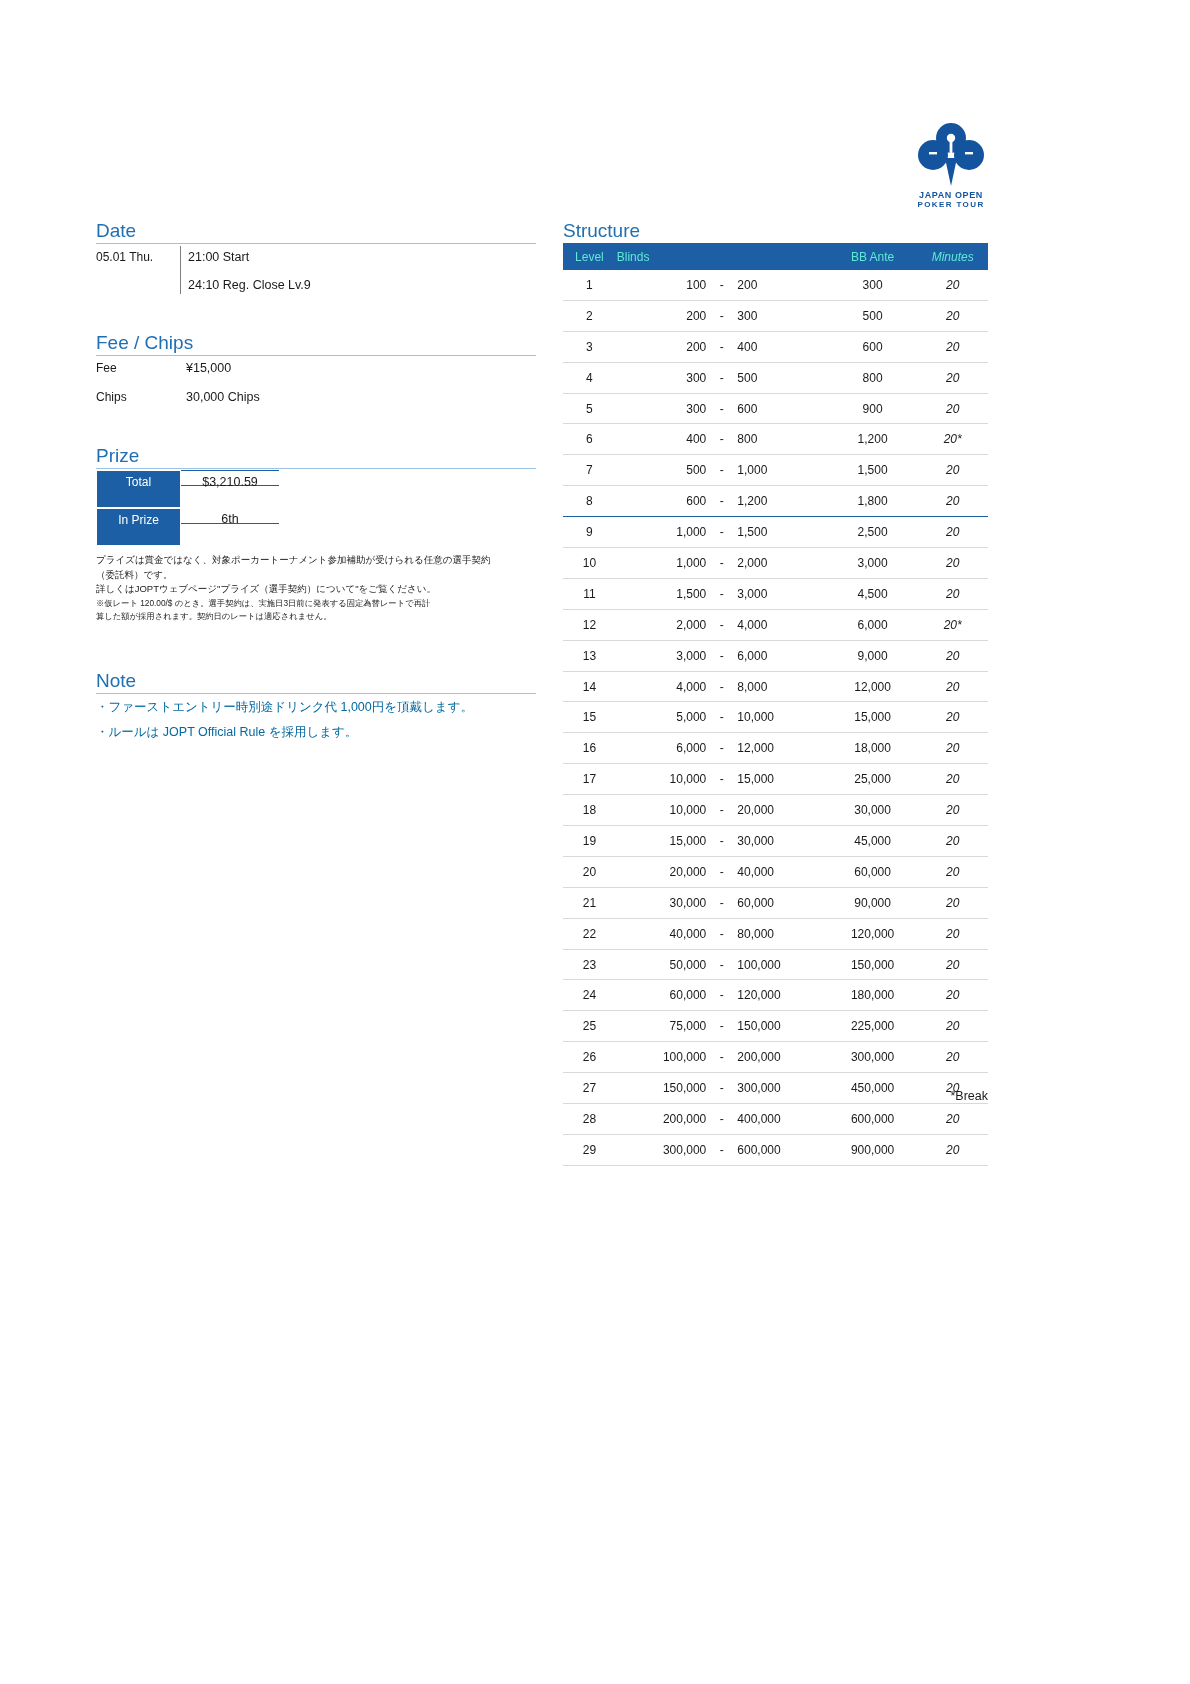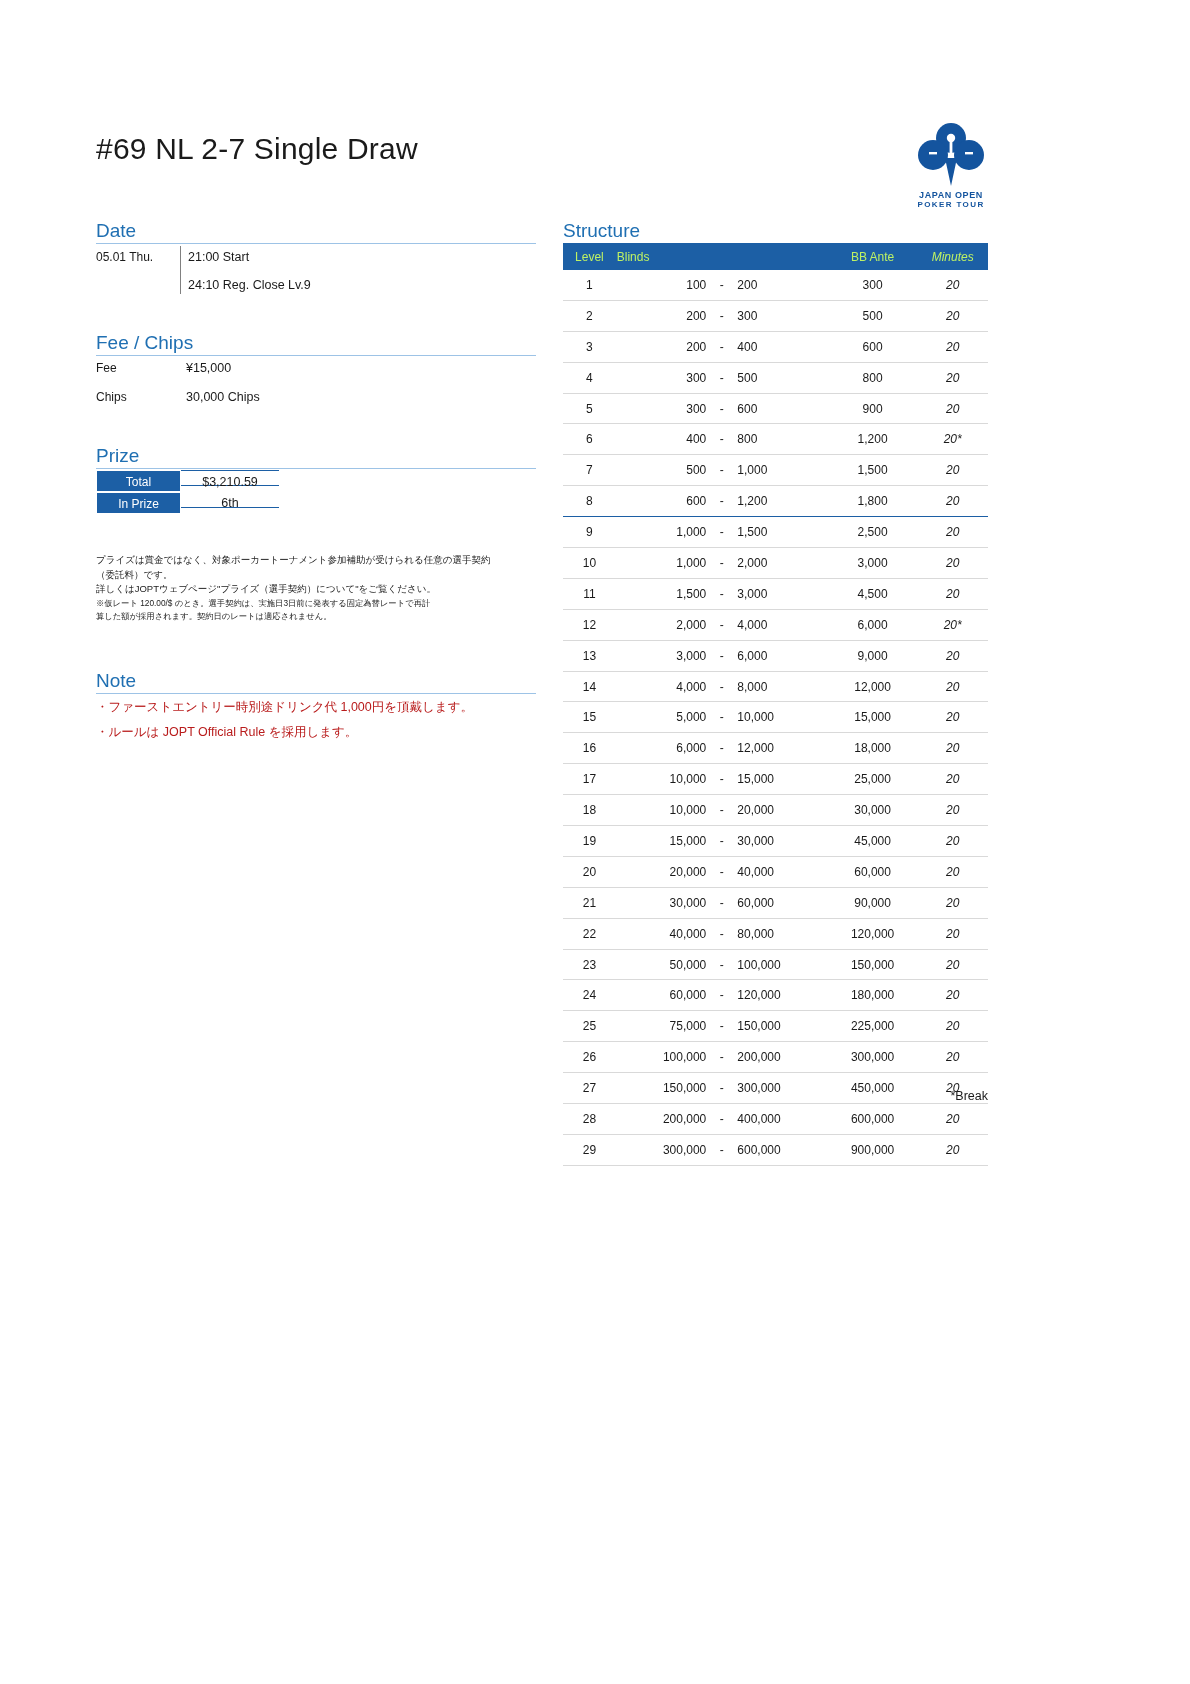--- a/index.html
+++ b/index.html
@@ -43,21 +43,21 @@
   
   .lbl { position:absolute; font-size:12px; color:#1a1a1a; }
   .val { position:absolute; font-size:12.5px; color:#1a1a1a; }
 
   .vrule { position:absolute; width:1px; background:#808080; }
 
   
   .prize-tbl { position:absolute; left:96px; top:470px; }
   .prize-row { display:flex; }
   .prize-key {
-    width:85px; height:22px; line-height:22px;
+    width:85px; height:38px; line-height:22px;
     background:#1c5fa5; color:#ffffff; font-size:12px; text-align:center;
     border:1px solid #ffffff;
     box-sizing:border-box;
   }
   .prize-val {
     width:98px; height:16px; line-height:22px;
     color:#1a1a1a; font-size:12.5px; text-align:center;
     border-bottom:1px solid #1c5fa5;
     box-sizing:border-box;
   }
@@ -65,27 +65,27 @@
 
   
   .jp-note {
     position:absolute; left:96px; top:553px; width:430px;
     font-size:9.5px; line-height:1.55; color:#222222;
   }
   .jp-note .sm { font-size:8.3px; }
 
   
   .note-list { position:absolute; left:96px; top:695px; width:440px; }
-  .note-list div { font-size:12.5px; line-height:2.0; color:#b91c1c; }
+  .note-list div { font-size:12.5px; line-height:2.0; color:#0369a1; }
 
   
   .struct { position:absolute; left:563px; top:243px; width:425px; }
   table.st { border-collapse:collapse; width:425px; font-size:12px; }
   table.st thead th {
-    background:#1c5fa5; color:#bef264; font-weight:400; font-size:12px;
+    background:#1c5fa5; color:#5eead4; font-weight:400; font-size:12px;
     height:25px; vertical-align:middle;
   }
   table.st tbody td {
     height:27.9px; border-bottom:1px solid #d9d9d9; color:#1a1a1a;
     vertical-align:middle;
   }
   table.st tbody tr.reg-close td { border-bottom:1px solid #1c5fa5; }
   .c-level { width:52px; text-align:center; }
   .c-sb { width:92px; text-align:right; padding-right:4px; }
   .c-dash { width:22px; text-align:center; color:#1a1a1a; }
@@ -97,21 +97,20 @@
   .break-note {
     position:absolute; left:563px; top:1089px; width:425px;
     text-align:right; font-size:12.5px; color:#1a1a1a;
   }
 </style>
 </head>
 <body>
 
 <div class="page">
 
-  <div class="title">#69 NL 2-7 Single Draw</div>
 
   <div class="logo">
     <svg width="92" height="70" viewBox="0 0 92 70">
       <g fill="#14549e">
         <circle cx="46" cy="20" r="15"></circle>
         <circle cx="28" cy="37" r="15"></circle>
         <circle cx="64" cy="37" r="15"></circle>
         <path d="M40 40 L46 68 L52 40 Z"></path>
       </g>
       <g fill="#ffffff">

